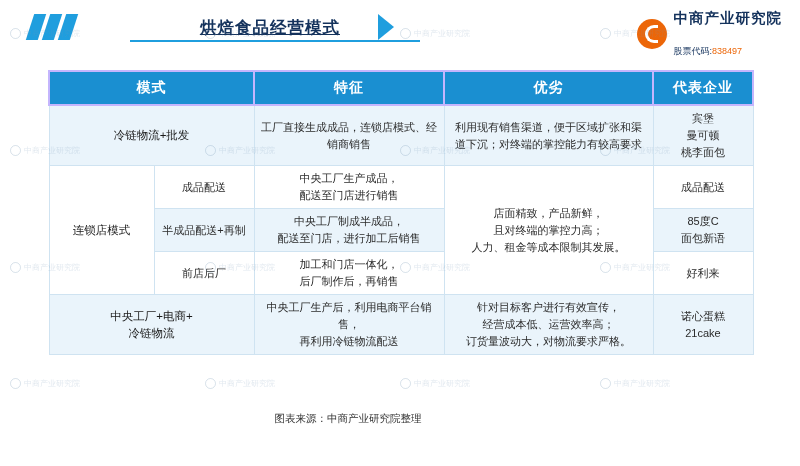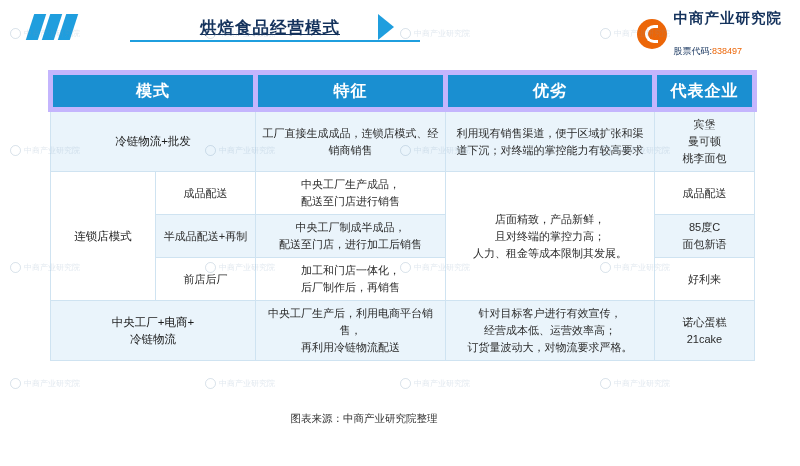--- a/index.html
+++ b/index.html
@@ -44,42 +44,42 @@
     box-sizing:border-box;
   }
   .logo-txt-main{font-size:14.5px;font-weight:bold;color:#14325c;line-height:16px;letter-spacing:1px;}
   .logo-txt-sub{font-size:9px;color:#14325c;line-height:12px;margin-top:19px;}
   .logo-txt-sub .code{color:#ec6608;}
 
   
   .tbl-wrap{position:absolute;left:48px;top:70px;width:704px;}
   table{border-collapse:collapse;width:704px;table-layout:fixed;}
   th{
-    background:#1a8fd1;color:#fff;font-size:16px;font-weight:bold;
-    height:30px;border:5px solid #c4b5fd;letter-spacing:1px;
+    background:#1a8fd1;color:#fff;font-size:14px;font-weight:bold;
+    height:30px;border:2px solid #c4b5fd;letter-spacing:1px;
   }
   td{
     border:1px solid #cfe3f1;
     font-size:11px;color:#2b2b2b;text-align:center;vertical-align:middle;
     line-height:17px;padding:4px 6px;
   }
   tr.row-odd td{background:#eaf4fb;}
   tr.row-even td{background:#ffffff;}
   td.mode-cell{font-size:11.5px;color:#1a1a1a;}
   td.rep-cell{font-size:11px;}
   .c1{width:105px;}
   .c2{width:100px;}
   .c3{width:190px;}
   .c4{width:209px;}
   .c5{width:100px;}
 
   
   .source{
     position:absolute;left:0;top:412px;width:696px;text-align:center;
-    font-size:10.5px;color:#333;padding-left:16px;
+    font-size:10.5px;color:#333;
   }
 
   
   .footer{position:absolute;left:0;bottom:0;width:800px;height:26px;}
   .f-seg1{position:absolute;left:0;bottom:0;width:500px;height:12px;background:#2aa9e0;}
   .f-seg2{position:absolute;left:495px;bottom:0;width:120px;height:12px;background:#127cb8;transform:skewX(-30deg);}
   .f-seg3{position:absolute;left:590px;bottom:0;width:210px;height:26px;background:#14457e;}
   .f-page{
     position:absolute;right:14px;bottom:4px;color:#fff;font-size:10px;letter-spacing:1px;
   }

